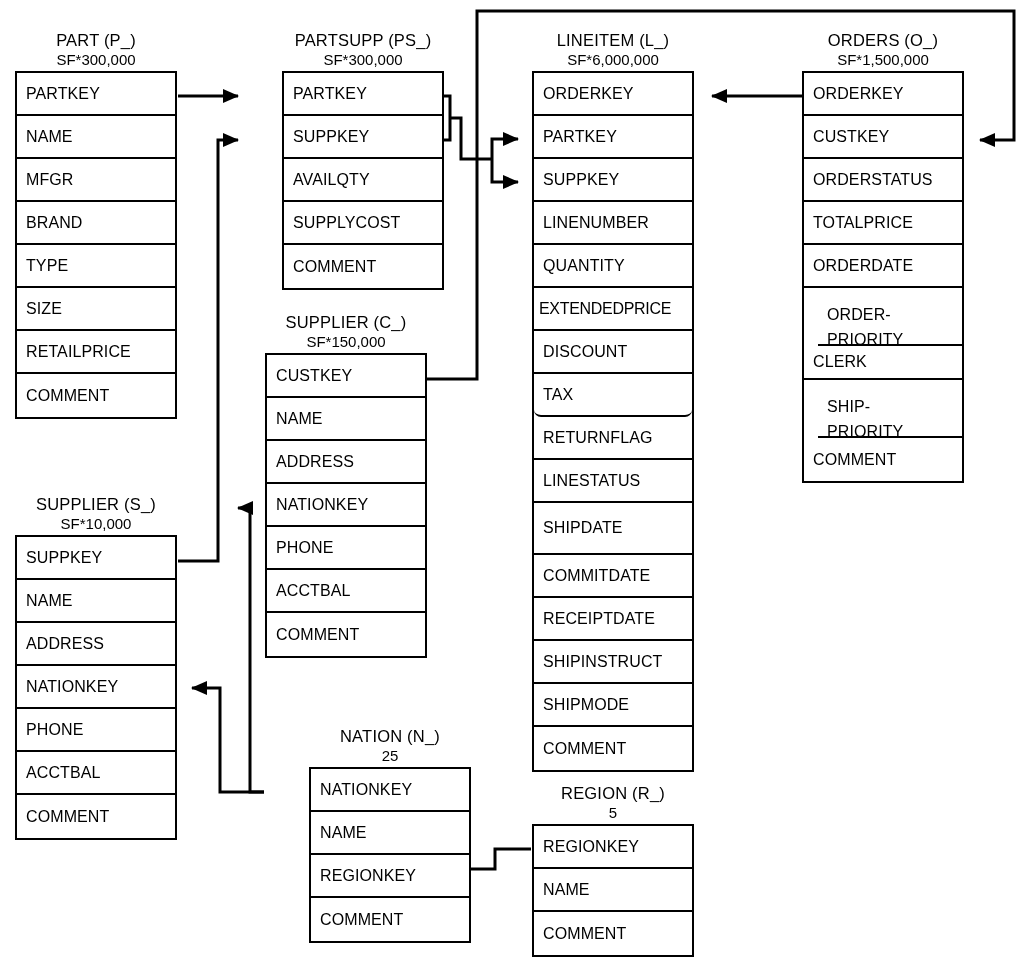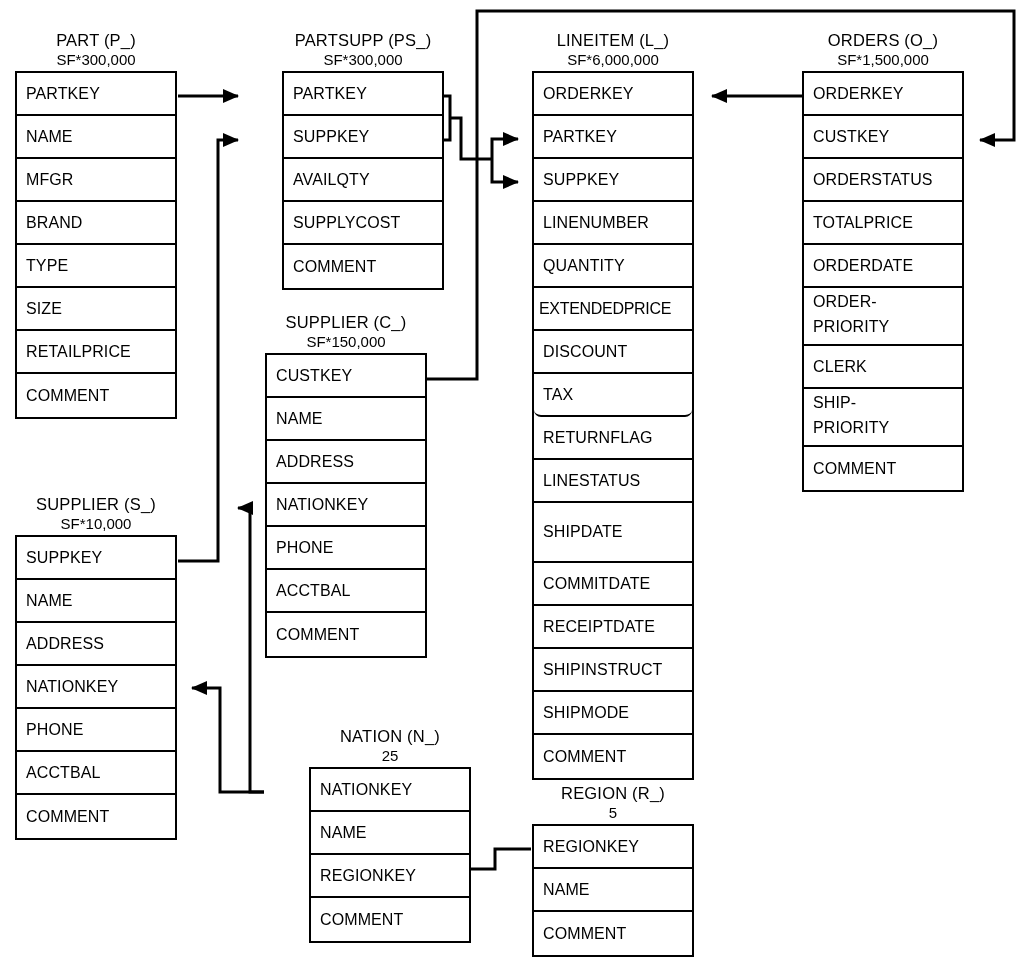--- a/index.html
+++ b/index.html
@@ -62,22 +62,23 @@
     letter-spacing: 0.1px;
     background: #ffffff;
     overflow: visible;
     white-space: nowrap;
   }
   .field:last-child {
     border-bottom: none;
   }
   .field.two-line {
     display: block;
-    padding-top: 1px;
+    padding-top: 14px;
     line-height: 25px;
+    margin-left: 14px;
   }
   .field.two-line .ln {
     display: block;
   }
 </style>
 </head>
 <body>
 
 <div id="canvas">
 
@@ -148,21 +149,21 @@
       <div class="field" style="height:43px;">ORDERKEY</div>
       <div class="field" style="height:43px;">PARTKEY</div>
       <div class="field" style="height:43px;">SUPPKEY</div>
       <div class="field" style="height:43px;">LINENUMBER</div>
       <div class="field" style="height:43px;">QUANTITY</div>
       <div class="field" style="height:43px; padding-left:5px; letter-spacing:-0.3px;">EXTENDEDPRICE</div>
       <div class="field" style="height:43px;">DISCOUNT</div>
       <div class="field" style="height:43px;border-radius:7px;">TAX</div>
       <div class="field" style="height:43px;">RETURNFLAG</div>
       <div class="field" style="height:43px;text-align:right;">LINESTATUS</div>
-      <div class="field" style="height:60px;">SHIPDATE</div>
+      <div class="field" style="height:52px;">SHIPDATE</div>
       <div class="field" style="height:43px;">COMMITDATE</div>
       <div class="field" style="height:43px;">RECEIPTDATE</div>
       <div class="field" style="height:43px;">SHIPINSTRUCT</div>
       <div class="field" style="height:43px;">SHIPMODE</div>
       <div class="field" style="height:43px;">COMMENT</div>
     </div>
   </div>
 
   <div class="entity" style="left:802px; top:30px; width:162px;">
     <div class="entity-title">ORDERS (O_)</div>
@@ -170,21 +171,21 @@
     <div class="entity-box">
       <div class="field" style="height:43px;">ORDERKEY</div>
       <div class="field" style="height:43px;">CUSTKEY</div>
       <div class="field" style="height:43px;">ORDERSTATUS</div>
       <div class="field" style="height:43px;">TOTALPRICE</div>
       <div class="field" style="height:43px;">ORDERDATE</div>
       <div class="field two-line" style="height:58px;">
           <span class="ln">ORDER-</span>
           <span class="ln">PRIORITY</span>
         </div>
-      <div class="field" style="height:43px;">CLERK</div>
+      <div class="field" style="height:34px;">CLERK</div>
       <div class="field two-line" style="height:58px;">
           <span class="ln">SHIP-</span>
           <span class="ln">PRIORITY</span>
         </div>
       <div class="field" style="height:43px;">COMMENT</div>
     </div>
   </div>
 
   <div class="entity" style="left:265px; top:312px; width:162px;">
     <div class="entity-title">SUPPLIER (C_)</div>

